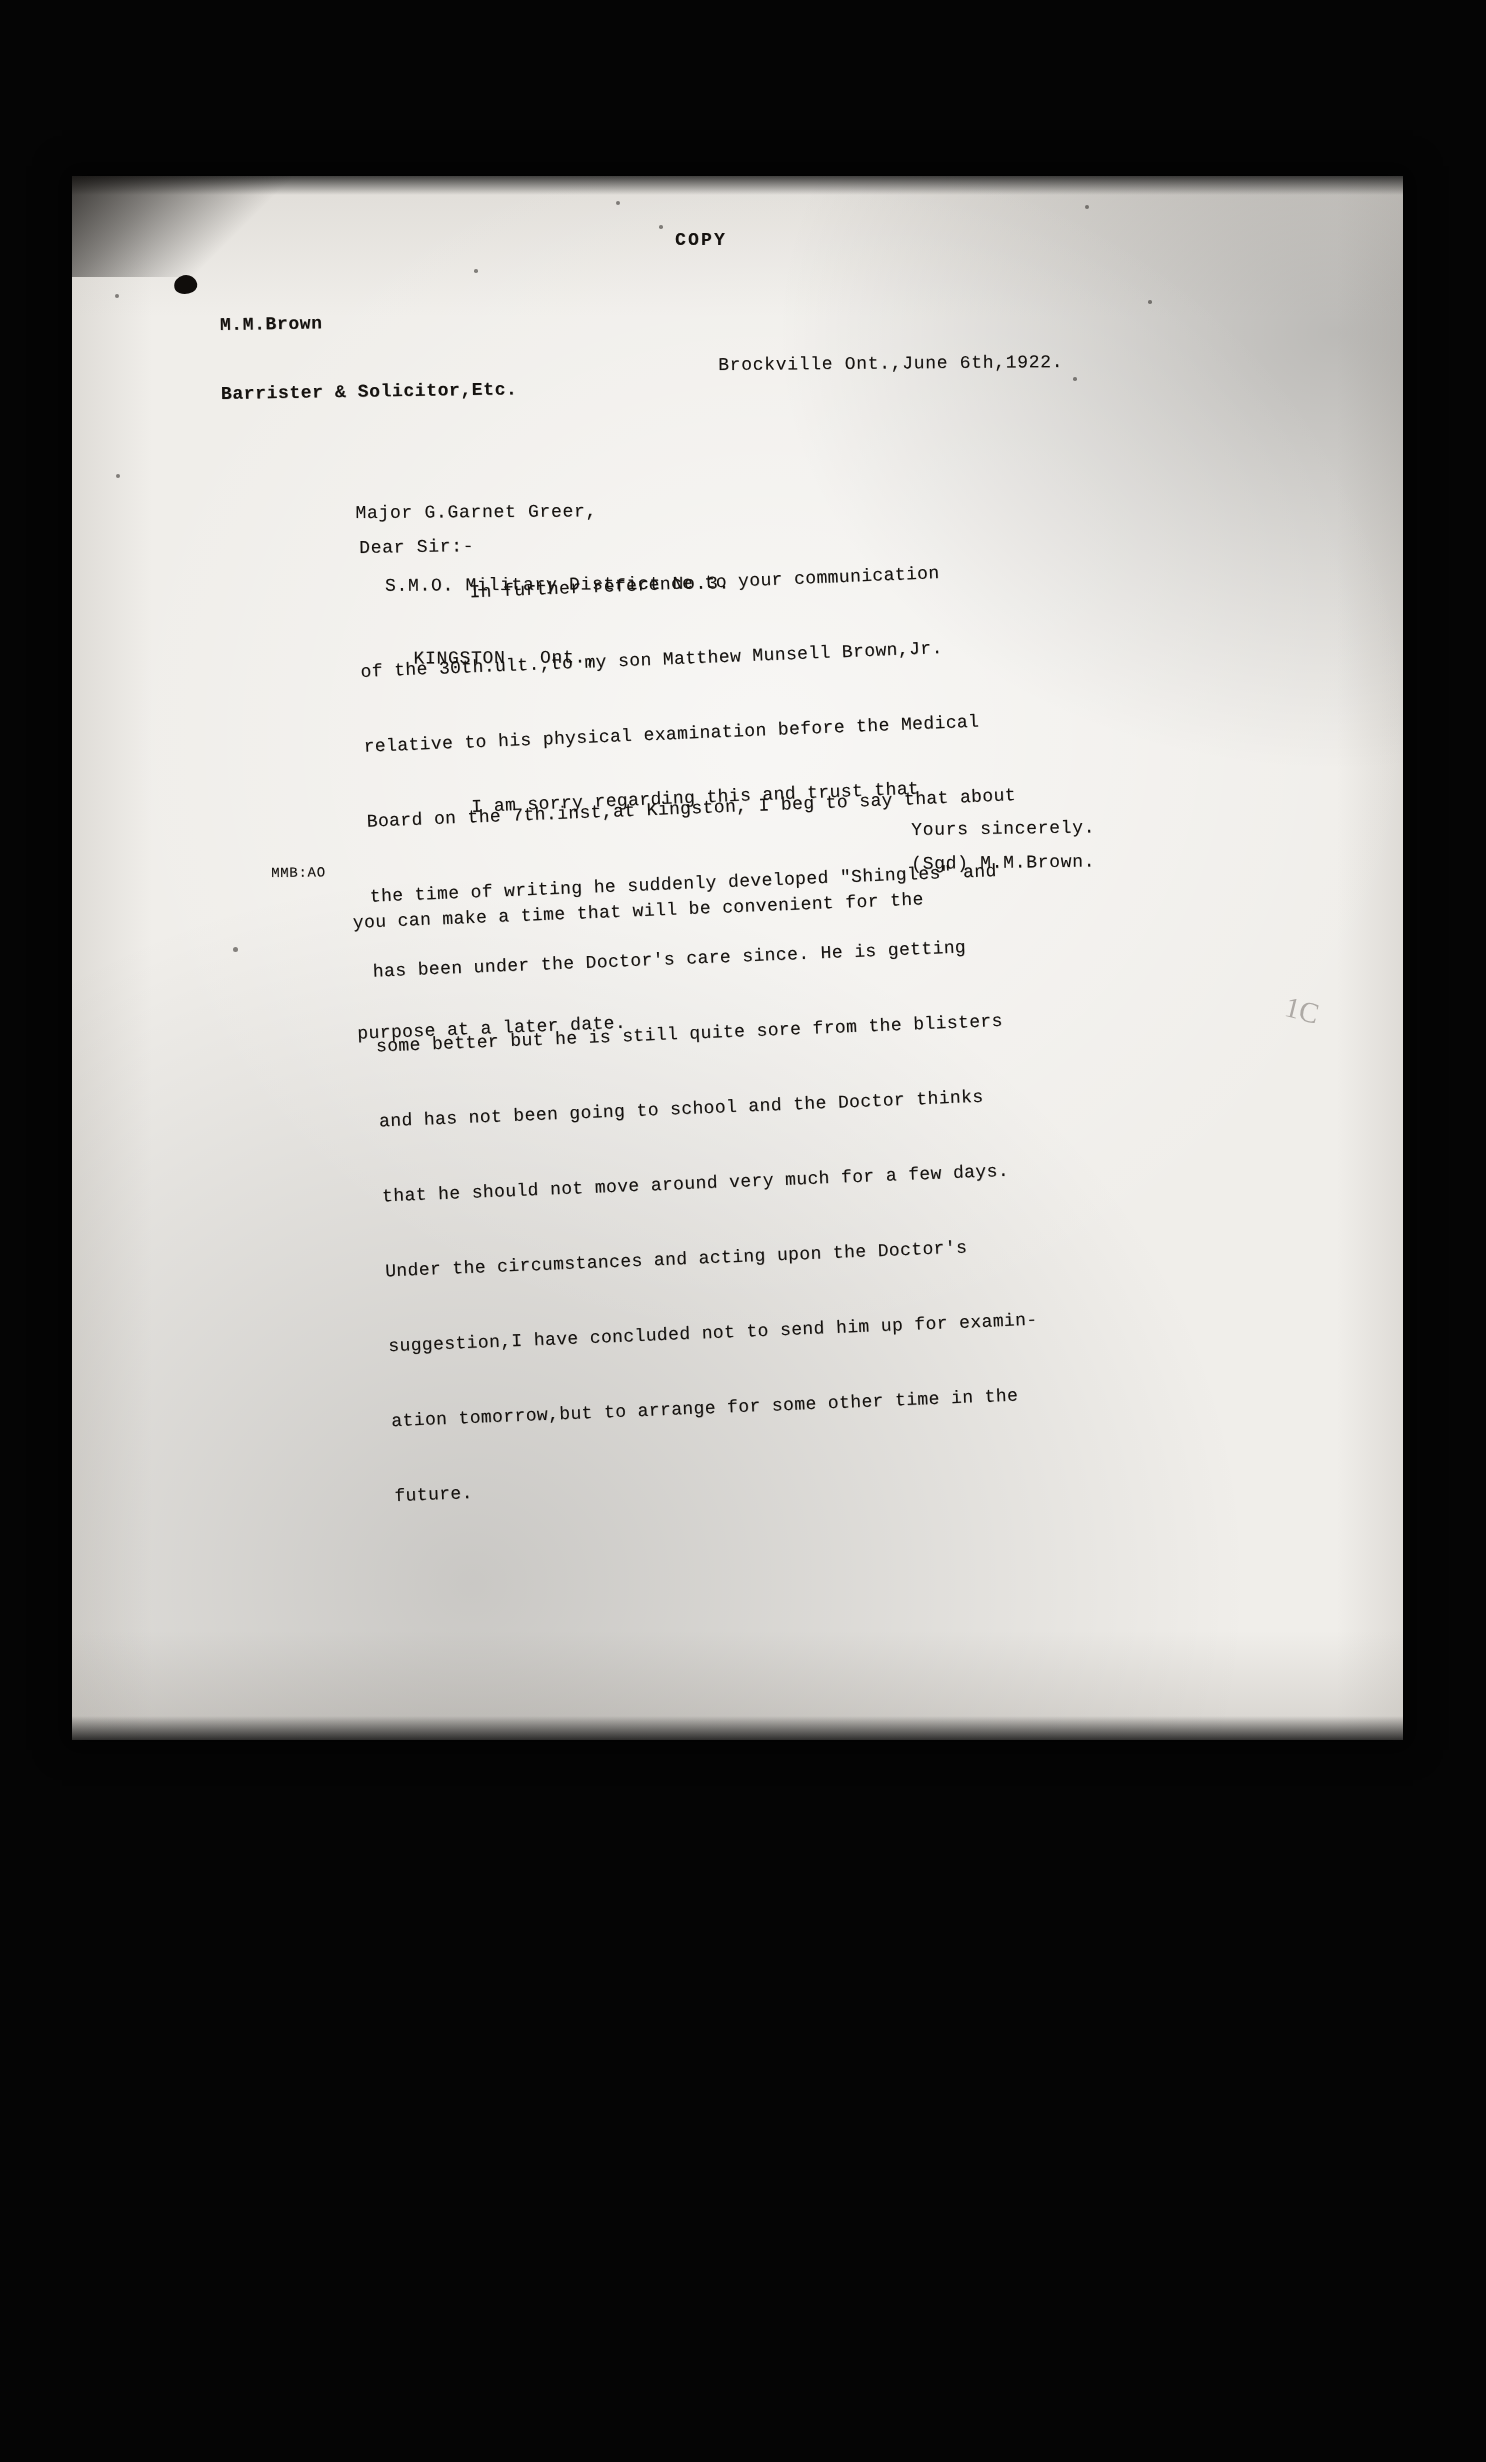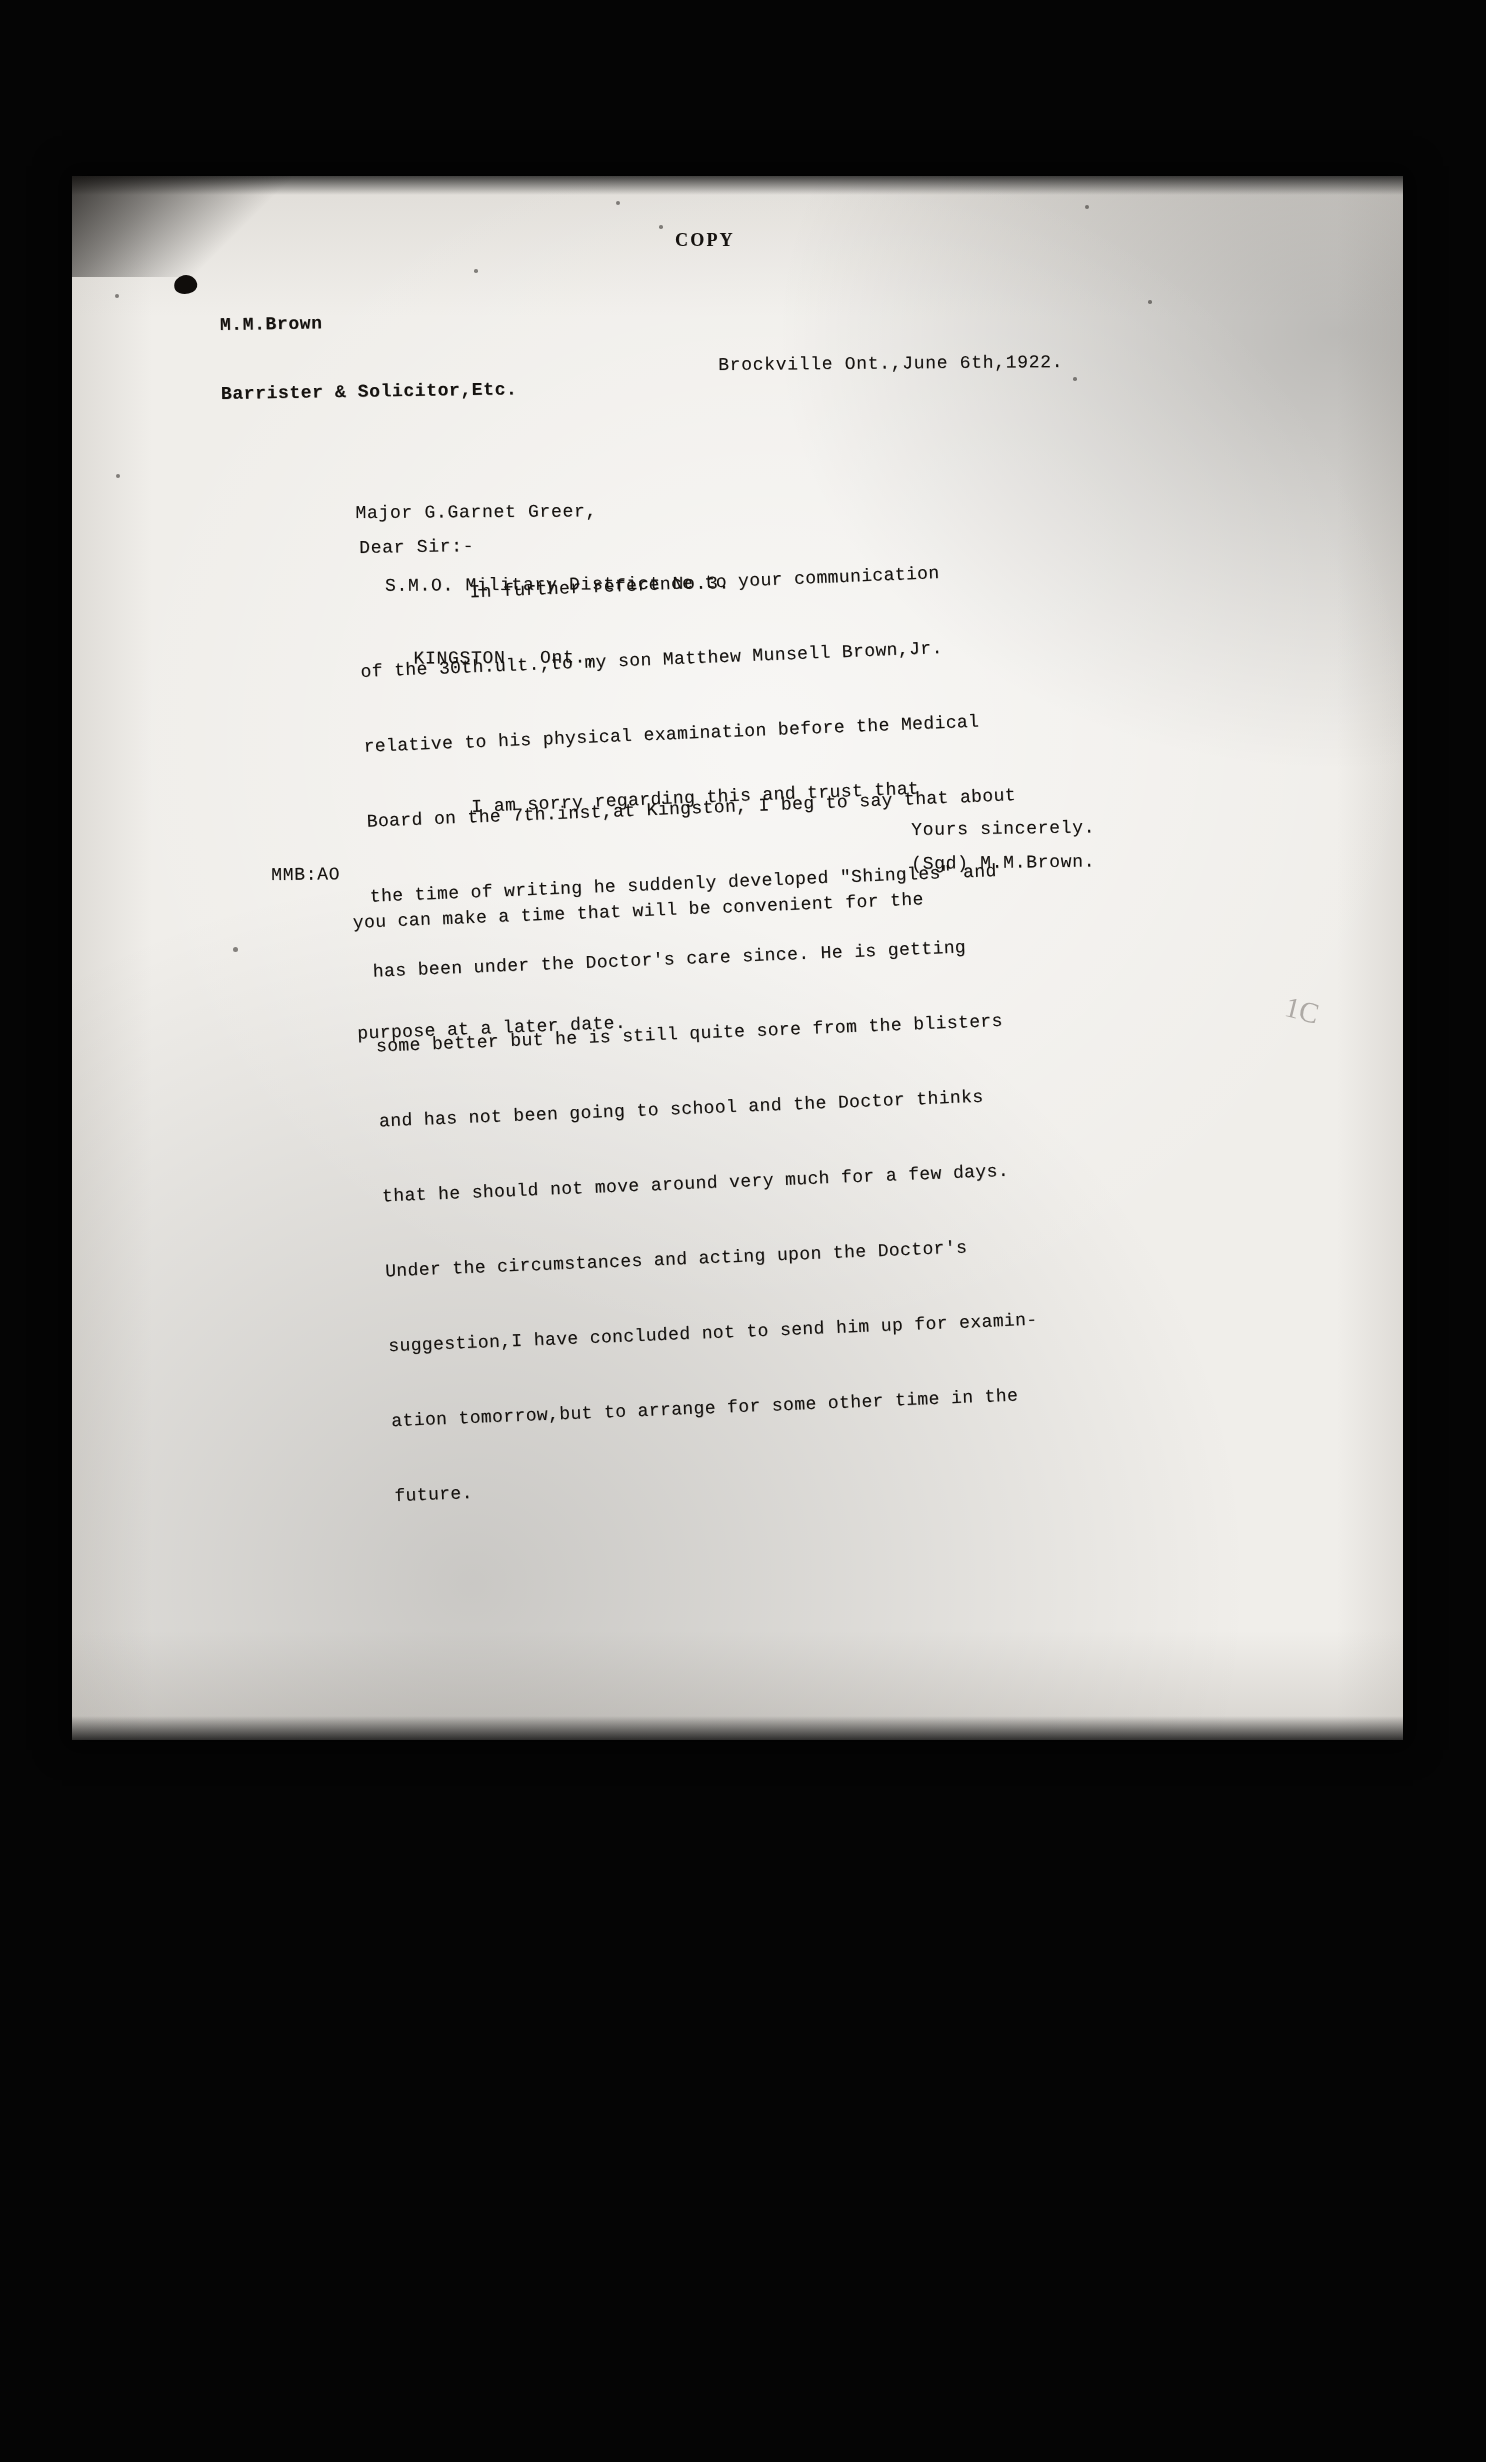--- a/index.html
+++ b/index.html
@@ -80,21 +80,20 @@
     letter-spacing: 0.4px;
     text-shadow: 0.4px 0.3px 0 rgba(30,26,22,0.35);
   }
 
   #copy-label {
     left: 603px;
     top: 54px;
     font-size: 18px;
     font-weight: bold;
     letter-spacing: 2.2px;
-    font-family: Liberation Serif, serif;
   }
 
   #letterhead {
     left: 147px;
     top: 92px;
     font-size: 18px;
     font-weight: bold;
     line-height: 23px;
     letter-spacing: 0.6px;
     transform: rotate(-0.9deg);
@@ -180,21 +179,21 @@
     top: 678px;
     font-size: 18px;
     letter-spacing: 0.7px;
     transform: rotate(-0.8deg);
     transform-origin: left top;
   }
 
   #initials {
     left: 199px;
     top: 689px;
-    font-size: 18px;
+    font-size: 14px;
     letter-spacing: 0.7px;
     transform: rotate(-0.6deg);
     transform-origin: left top;
   }
 
   
   #pencil-mark {
     position: absolute;
     left: 1213px;
     top: 818px;

